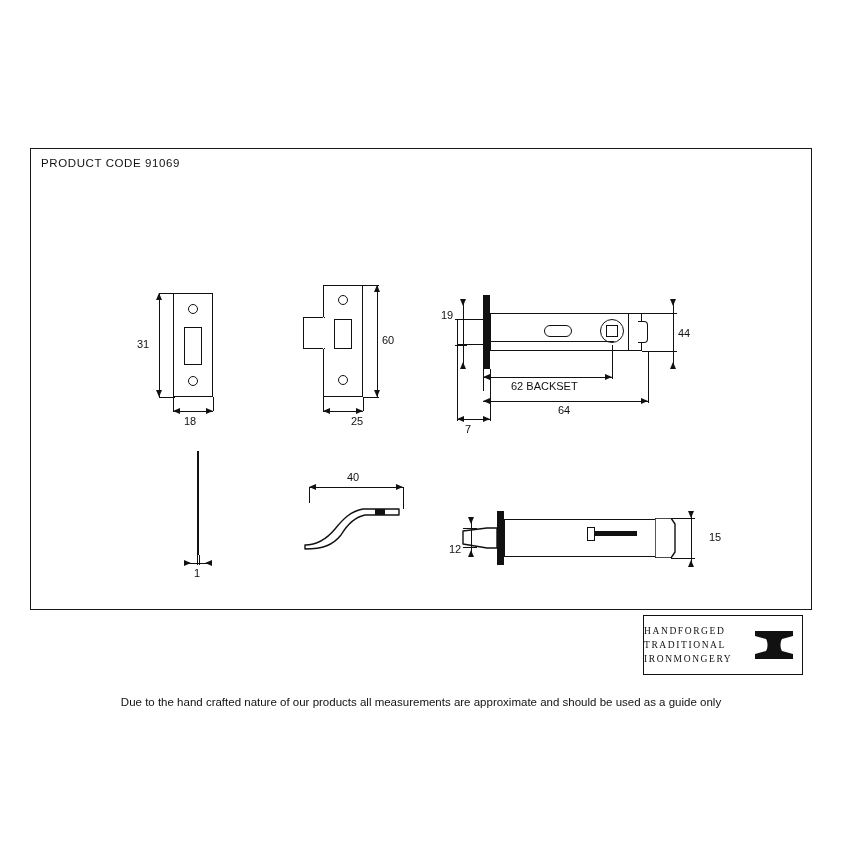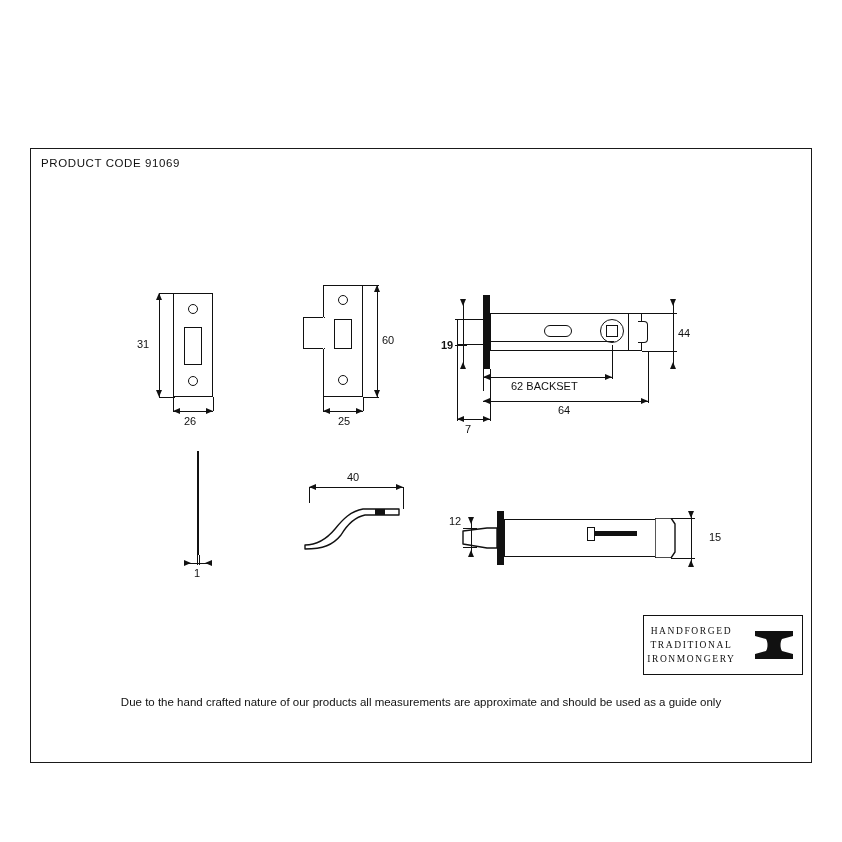--- a/index.html
+++ b/index.html
@@ -3,21 +3,21 @@
 <meta charset="utf-8">
 <style>
   html,body{margin:0;padding:0;}
   body{
     width:842px;height:842px;background:#ffffff;
     font-family:"Liberation Sans", sans-serif;
     color:#111;
     overflow:hidden;
   }
   #sheet{
-    position:absolute;left:30px;top:148px;width:782px;height:615px;
+    position:absolute;left:30px;top:148px;width:782px;height:462px;
     border:1px solid #1a1a1a;background:#fff;box-sizing:border-box;
   }
   .code{
     position:absolute;left:10px;top:8px;
     font-size:11.5px;letter-spacing:.6px;color:#111;
   }
   .footnote{
     position:absolute;left:0;top:696px;width:842px;text-align:center;
     font-size:11.5px;color:#111;
   }
@@ -37,21 +37,21 @@
   .ar-down{border-left:3.5px solid transparent;border-right:3.5px solid transparent;border-top:7px solid #111;}
 
   
   #logo-box{
     position:absolute;left:612px;top:466px;width:160px;height:60px;
     border:1px solid #111;box-sizing:border-box;display:flex;align-items:center;
   }
   #logo-text{
     font-family:"Liberation Serif", serif;
     font-size:9.5px;letter-spacing:1.6px;line-height:14px;
-    text-align:center;width:96px;padding-right:8px;color:#111;
+    text-align:left;width:96px;padding-right:8px;color:#111;
   }
   #logo-mark{
     width:56px;height:58px;display:flex;align-items:center;justify-content:center;
   }
 </style>
 </head>
 <body>
 
 <div id="sheet">
 
@@ -71,21 +71,21 @@
     <div class="arrow ar-down" style="left:124.5px;top:241px;"></div>
     <div class="line hline" style="left:128px;top:144px;width:16px;"></div>
     <div class="line hline" style="left:128px;top:248px;width:16px;"></div>
     <div class="dim-label" style="left:106px;top:189px;">31</div>
 
     <div class="line hline" style="left:142px;top:262px;width:40px;"></div>
     <div class="arrow ar-left" style="left:142px;top:258.5px;"></div>
     <div class="arrow ar-right" style="left:175px;top:258.5px;"></div>
     <div class="line vline" style="left:142px;top:248px;height:14px;"></div>
     <div class="line vline" style="left:182px;top:248px;height:14px;"></div>
-    <div class="dim-label" style="left:153px;top:266px;">26</div>
+    <div class="dim-label" style="left:153px;top:266px;">18</div>
   </div>
 
   <div>
     <div class="part" style="left:292px;top:136px;width:40px;height:112px;"></div>
 
     <div class="part" style="left:272px;top:168px;width:22px;height:32px;border-right:none;"></div>
     <div class="solid" style="left:292px;top:168px;width:1.4px;height:32px;background:#fff;"></div>
 
     <div class="part" style="left:303px;top:170px;width:18px;height:30px;"></div>
 
@@ -97,21 +97,21 @@
     <div class="arrow ar-down" style="left:342.5px;top:241px;"></div>
     <div class="line hline" style="left:332px;top:136px;width:16px;"></div>
     <div class="line hline" style="left:332px;top:248px;width:16px;"></div>
     <div class="dim-label" style="left:351px;top:185px;">60</div>
 
     <div class="line hline" style="left:292px;top:262px;width:40px;"></div>
     <div class="arrow ar-left" style="left:292px;top:258.5px;"></div>
     <div class="arrow ar-right" style="left:325px;top:258.5px;"></div>
     <div class="line vline" style="left:292px;top:248px;height:14px;"></div>
     <div class="line vline" style="left:332px;top:248px;height:14px;"></div>
-    <div class="dim-label" style="left:307px;top:266px;">25</div>
+    <div class="dim-label" style="left:320px;top:266px;">25</div>
   </div>
 
   <div>
 
     <div class="part" style="left:426px;top:170px;width:26px;height:26px;border-right:none;"></div>
 
     <div class="solid" style="left:452px;top:146px;width:7px;height:74px;"></div>
 
     <div class="part" style="left:459px;top:164px;width:148px;height:38px;"></div>
 
@@ -123,21 +123,21 @@
     <div class="part" style="left:569px;top:170px;width:24px;height:24px;border-radius:50%;"></div>
     <div class="part" style="left:575px;top:176px;width:12px;height:12px;"></div>
 
     <div class="line hline" style="left:459px;top:192px;width:124px;"></div>
 
     <div class="line vline" style="left:432px;top:150px;height:70px;"></div>
     <div class="arrow ar-down" style="left:428.5px;top:150px;"></div>
     <div class="arrow ar-up" style="left:428.5px;top:213px;"></div>
     <div class="line hline" style="left:424px;top:170px;width:12px;"></div>
     <div class="line hline" style="left:424px;top:196px;width:12px;"></div>
-    <div class="dim-label" style="left:410px;top:190px;font-weight:bold;">19</div>
+    <div class="dim-label" style="left:410px;top:160px;">19</div>
 
     <div class="line vline" style="left:642px;top:150px;height:70px;"></div>
     <div class="arrow ar-down" style="left:638.5px;top:150px;"></div>
     <div class="arrow ar-up" style="left:638.5px;top:213px;"></div>
     <div class="line hline" style="left:611px;top:164px;width:35px;"></div>
     <div class="line hline" style="left:611px;top:202px;width:35px;"></div>
     <div class="dim-label" style="left:647px;top:178px;">44</div>
 
     <div class="line hline" style="left:452px;top:228px;width:129px;"></div>
     <div class="arrow ar-left" style="left:452px;top:224.5px;"></div>
@@ -199,21 +199,21 @@
     </svg>
 
     <div class="solid" style="left:562px;top:382px;width:44px;height:5px;"></div>
     <div class="part" style="left:556px;top:378px;width:8px;height:14px;"></div>
 
     <div class="line vline" style="left:440px;top:368px;height:40px;"></div>
     <div class="arrow ar-down" style="left:436.5px;top:368px;"></div>
     <div class="arrow ar-up" style="left:436.5px;top:401px;"></div>
     <div class="line hline" style="left:432px;top:379px;width:14px;"></div>
     <div class="line hline" style="left:432px;top:398px;width:14px;"></div>
-    <div class="dim-label" style="left:418px;top:366px;">12</div>
+    <div class="dim-label" style="left:418px;top:394px;">12</div>
 
     <div class="line vline" style="left:660px;top:362px;height:56px;"></div>
     <div class="arrow ar-down" style="left:656.5px;top:362px;"></div>
     <div class="arrow ar-up" style="left:656.5px;top:411px;"></div>
     <div class="line hline" style="left:640px;top:369px;width:24px;"></div>
     <div class="line hline" style="left:640px;top:409px;width:24px;"></div>
     <div class="dim-label" style="left:666px;top:382px;margin-left:12px;">15</div>
   </div>
 
   <div id="logo-box">

